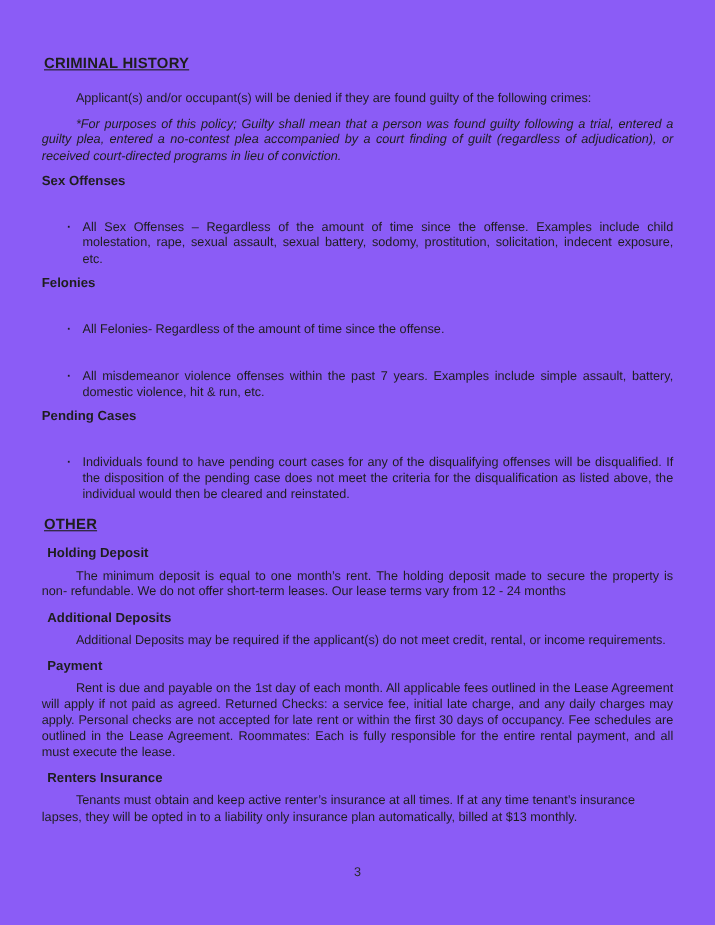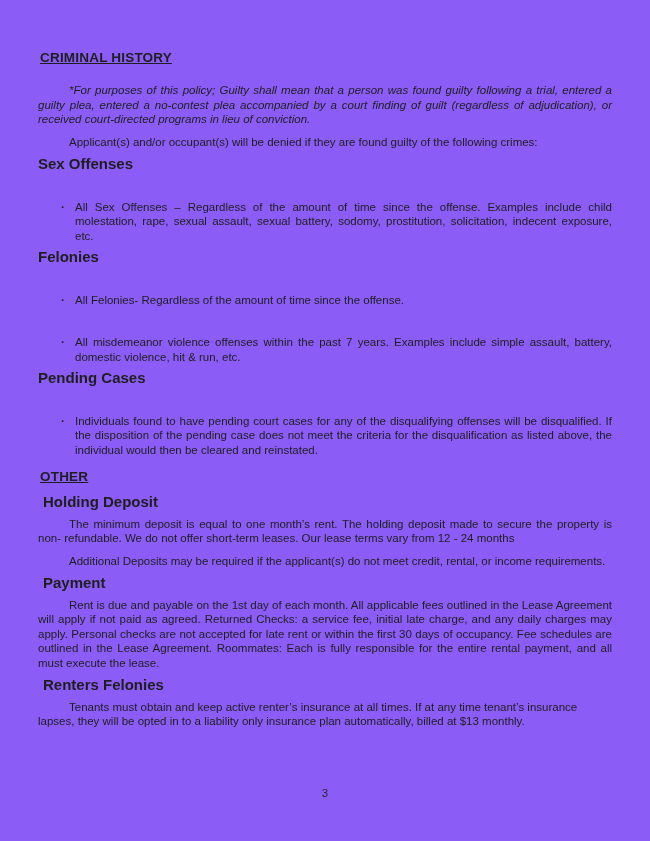--- a/index.html
+++ b/index.html
@@ -28,21 +28,21 @@
     font-weight: bold;
     text-decoration: underline;
     letter-spacing: 0.2px;
     margin-left: 2px;
     margin-bottom: 17px;
     line-height: 16px;
   }
   .h1.other { margin-top: 12px; margin-bottom: 10px; }
   .subhead {
     font-weight: bold;
-    font-size: 15px;
+    font-size: 12px;
     margin-top: 6px;
     margin-bottom: 7px;
     line-height: 14.5px;
   }
   .subhead.inset { margin-left: 5px; }
   p.body {
     margin-bottom: 8px;
     text-indent: 31px;
   }
   p.justify { text-align: justify; }
@@ -75,23 +75,23 @@
   }
 </style>
 </head>
 <body>
 
 <div class="page">
   <div class="content">
 
     <div class="h1">CRIMINAL HISTORY</div>
 
+    <p class="body">Applicant(s) and/or occupant(s) will be denied if they are found guilty of the following crimes:</p>
+
     <p class="body justify italic">*For purposes of this policy; Guilty shall mean that a person was found guilty following a trial, entered a guilty plea, entered a no-contest plea accompanied by a court finding of guilt (regardless of adjudication), or received court-directed programs in lieu of conviction.</p>
-
-    <p class="body">Applicant(s) and/or occupant(s) will be denied if they are found guilty of the following crimes:</p>
 
     <div class="subhead">Sex Offenses</div>
     <ul class="bullets">
       <li>All Sex Offenses – Regardless of the amount of time since the offense. Examples include child molestation, rape, sexual assault, sexual battery, sodomy, prostitution, solicitation, indecent exposure, etc.</li>
     </ul>
 
     <div class="subhead">Felonies</div>
     <ul class="bullets">
       <li>All Felonies- Regardless of the amount of time since the offense.</li>
     </ul>
@@ -103,24 +103,25 @@
     <div class="subhead">Pending Cases</div>
     <ul class="bullets">
       <li>Individuals found to have pending court cases for any of the disqualifying offenses will be disqualified. If the disposition of the pending case does not meet the criteria for the disqualification as listed above, the individual would then be cleared and reinstated.</li>
     </ul>
 
     <div class="h1 other">OTHER</div>
 
     <div class="subhead inset">Holding Deposit</div>
     <p class="body justify">The minimum deposit is equal to one month’s rent. The holding deposit made to secure the property is non- refundable. We do not offer short-term leases. Our lease terms vary from 12 - 24 months</p>
 
+    <div class="subhead inset">Additional Deposits</div>
     <p class="body">Additional Deposits may be required if the applicant(s) do not meet credit, rental, or income requirements.</p>
 
     <div class="subhead inset">Payment</div>
     <p class="body justify">Rent is due and payable on the 1st day of each month. All applicable fees outlined in the Lease Agreement will apply if not paid as agreed. Returned Checks: a service fee, initial late charge, and any daily charges may apply. Personal checks are not accepted for late rent or within the first 30 days of occupancy. Fee schedules are outlined in the Lease Agreement. Roommates: Each is fully responsible for the entire rental payment, and all must execute the lease.</p>
 
-    <div class="subhead inset">Renters Felonies</div>
+    <div class="subhead inset">Renters Insurance</div>
     <p class="body">Tenants must obtain and keep active renter’s insurance at all times. If at any time tenant’s insurance lapses, they will be opted in to a liability only insurance plan automatically, billed at $13 monthly.</p>
 
   </div>
 
   <div class="page-number">3</div>
 </div>
 
 </body></html>

